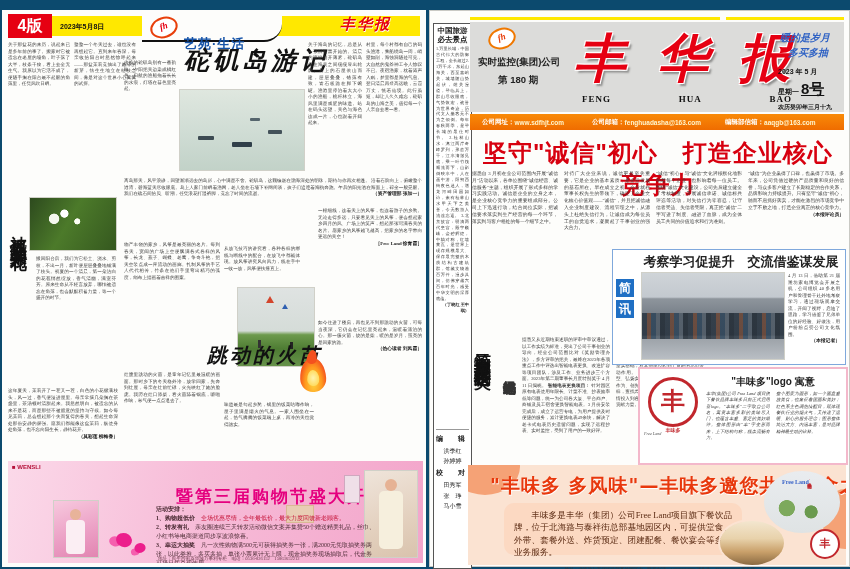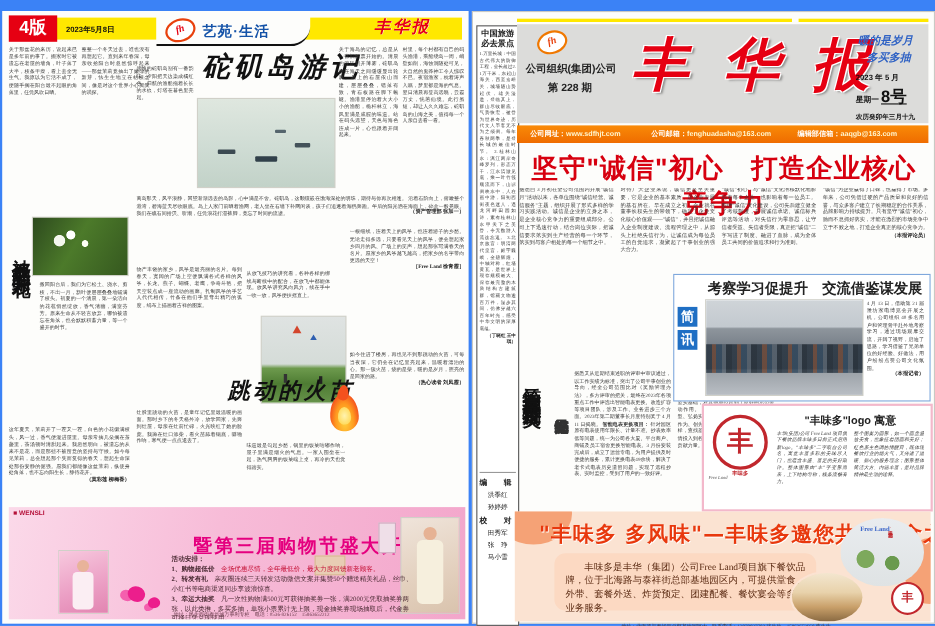--- a/index.html
+++ b/index.html
@@ -1,16 +1,16 @@
 <!DOCTYPE html>
 <html><head>
 <meta charset="utf-8">
 <style>
   html,body{margin:0;padding:0;background:#e9e9e9;}
-  #canvas{position:relative;width:850px;height:569px;background:#3b82f6;overflow:hidden;
+  #canvas{position:relative;width:850px;height:569px;background:#0c4a6e;overflow:hidden;
           font-family:"Liberation Serif", serif;color:#222;}
   .abs{position:absolute;}
   .page{position:absolute;top:10px;bottom:2px;background:#fdfdfb;}
   #pageL{left:2px;width:424px;}
   #pageR{left:429px;width:419px;border:1px solid #c9c9c4;}
   .bodytxt{font-size:4.6px;line-height:1.42;text-align:justify;color:#3a3a3a;
            overflow:hidden;word-break:break-all;}
   .byline{display:block;text-align:right;font-size:4.8px;color:#222;font-weight:bold;}
   
   .ybar{position:absolute;background:#ffe800;}
@@ -69,21 +69,21 @@
 
 <div id="canvas">
 
   <div id="pageL" class="page">
 
     <div class="ybar" style="left:48px;top:6px;width:370px;height:20px;"></div>
     <div class="edition">4版</div>
     <div class="abs datetxt" style="left:58px;top:12px;">2023年5月8日</div>
     <div class="sectionbubble" style="left:140px;top:2px;width:140px;height:28px;border-bottom:2px solid #111;">
       <span class="logo-swoosh abs" style="left:8px;top:5px;">fh</span>
-      <span class="sectionname abs" style="left:42px;top:8px;">艺苑·生活</span>
+      <span class="sectionname abs" style="left:42px;top:23px;">艺苑·生活</span>
     </div>
     <div class="abs paper-small" style="left:338px;top:5px;">丰华报</div>
 
     <div class="bodytxt abs" style="left:6px;top:32px;width:62px;height:152px;">关于那盆花的来历，说起来已是多年前的事了。搬家时它被遗忘在老屋的墙角，叶子落了大半，枝条干瘦，看上去全无生气。我原以为它活不成了，便随手搁在阳台最不起眼的角落里，任凭风吹日晒。</div>
     <div class="bodytxt abs" style="left:72px;top:32px;width:62px;height:152px;">整整一个冬天过去，谁也没有再想起它。直到来年春深，母亲收拾阳台时忽然惊呼起来——那盆茉莉竟抽出了嫩绿的新芽，怯生生地立在枯枝之间，像是对这个世界小心翼翼的试探。</div>
 
     <div class="photo" style="left:28px;top:188px;width:86px;height:52px;background:
          radial-gradient(circle at 28% 40%, #f4f7ee 0 7%, transparent 8%),
          radial-gradient(circle at 40% 30%, #fff 0 6%, transparent 7%),
          radial-gradient(circle at 55% 45%, #fdfff5 0 5%, transparent 6%),
@@ -189,23 +189,28 @@
         <span>孙婷婷</span><br>
         <b>校　对</b><br>
         <span>田秀军</span><br>
         <span>张　琤</span><br>
         <span>马小雪</span>
       </div>
     </div>
 
     <div class="mast" style="left:40px;top:11px;width:374px;height:90px;">
       <span class="logo-swoosh abs" style="left:18px;top:6px;border-color:#f07800;color:#e8400c;">fh</span>
-      <div class="abs" style="left:8px;top:34px;font-size:9.5px;font-weight:bold;font-family:'Liberation Sans',sans-serif;">公司组织(集团)公司</div>
-      <div class="abs" style="left:28px;top:52px;font-size:9.5px;font-weight:bold;font-family:'Liberation Sans',sans-serif;">第 228 期</div>
+      <div class="abs" style="left:8px;top:34px;font-size:9.5px;font-weight:bold;font-family:'Liberation Sans',sans-serif;">实时监控(集团)公司</div>
+      <div class="abs" style="left:28px;top:52px;font-size:9.5px;font-weight:bold;font-family:'Liberation Sans',sans-serif;">第 180 期</div>
       <div class="bigtitle abs" style="left:104px;top:2px;font-size:52px;letter-spacing:6px;white-space:nowrap;">丰 华 报</div>
+      <div class="abs" style="left:112px;top:72px;width:210px;display:flex;justify-content:space-between;">
+        <span class="pinyin">FENG</span>
+        <span class="pinyin">HUA</span>
+        <span class="pinyin">BAO</span>
+      </div>
       <div class="slogan abs" style="left:310px;top:8px;">
         <span>暖的是岁月</span><br>
         <span style="padding-left:8px;">多买多抽</span>
       </div>
       <div class="mdate abs" style="left:308px;top:44px;">
         <span>2023 年 5 月</span><br>
         <span>星期一</span>
         <span style="font-size:15px;text-decoration:underline;">8号</span><br>
         <span style="font-size:6px;">农历癸卯年三月十九</span>
       </div>

